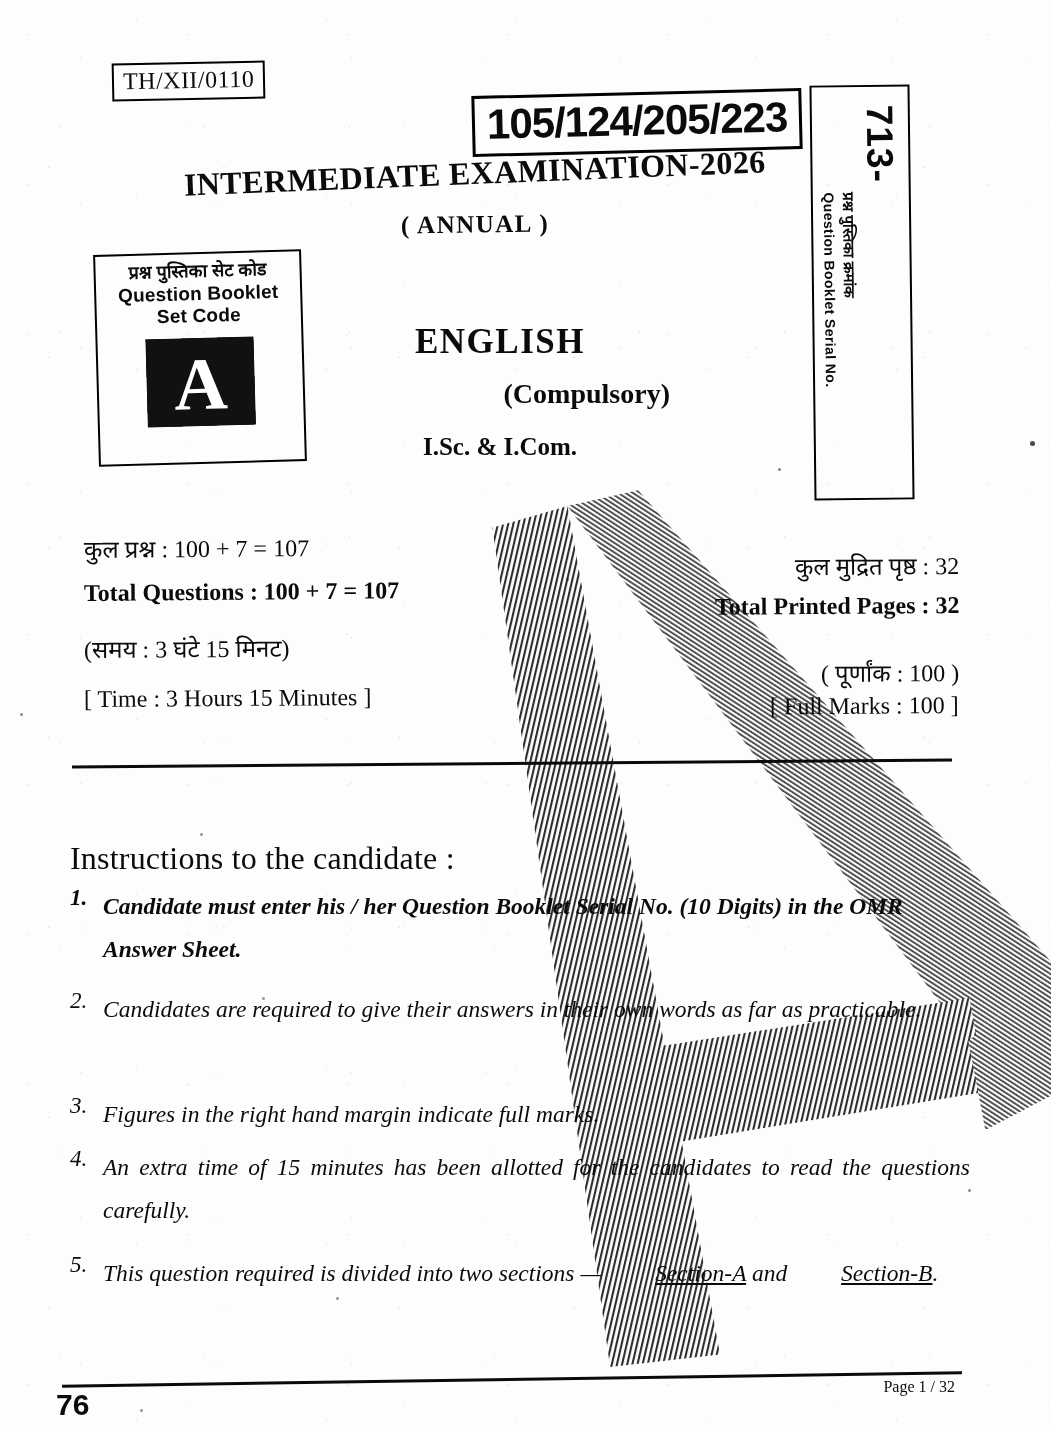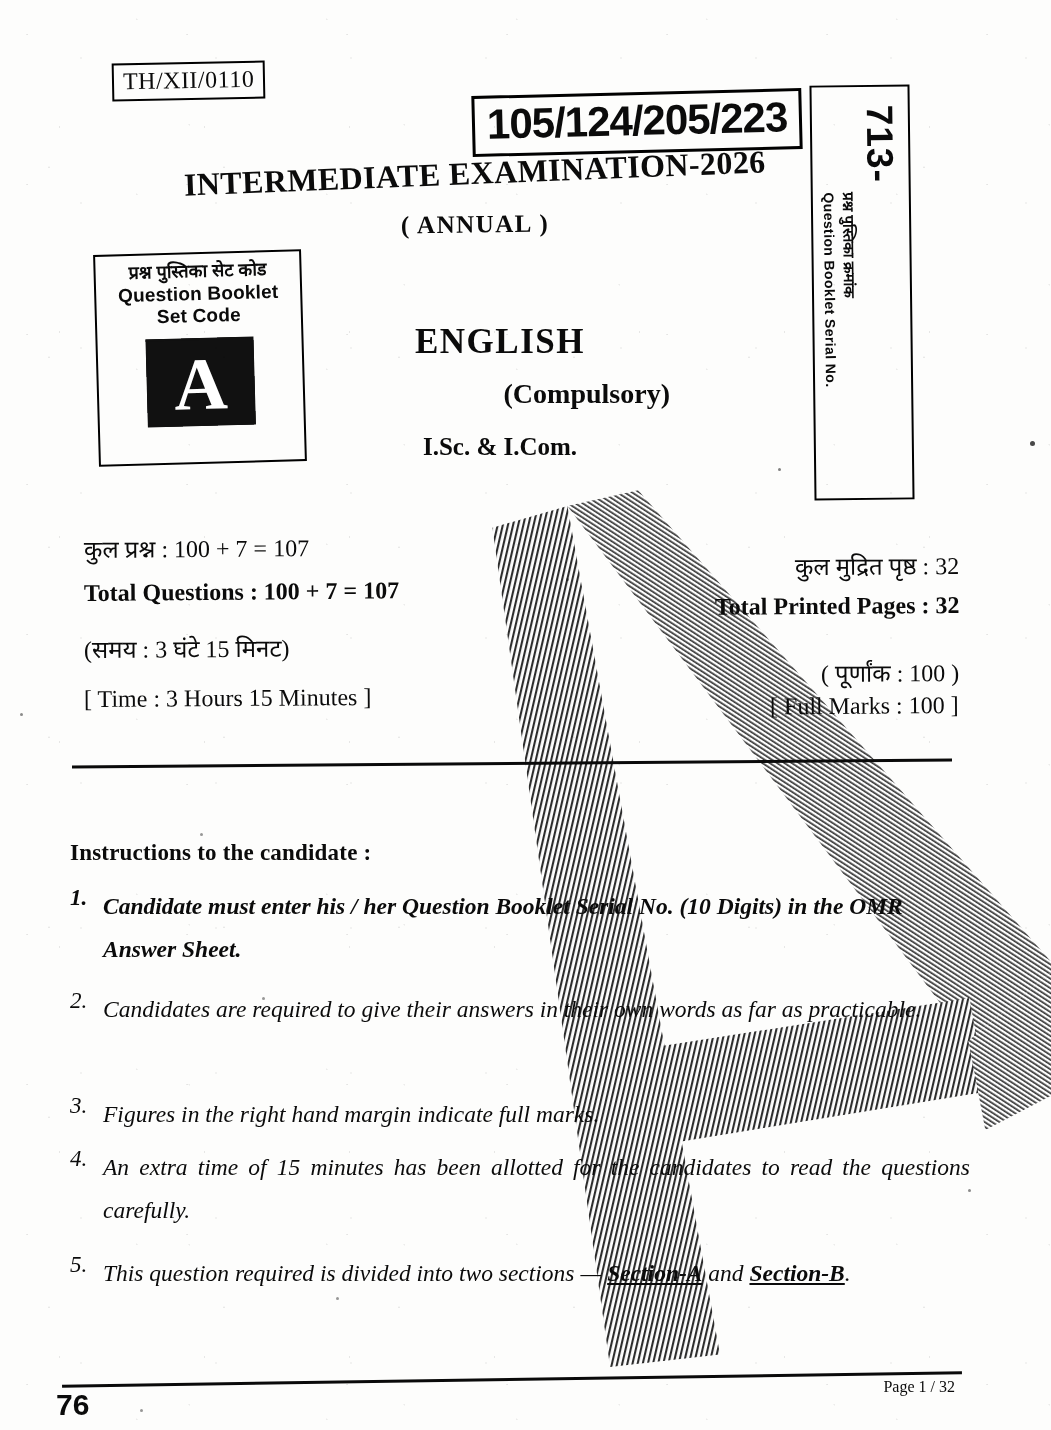--- a/index.html
+++ b/index.html
@@ -124,33 +124,33 @@
 
   
   .infoL{position:absolute;left:84px;font-size:24px;white-space:nowrap;}
   .infoR{position:absolute;right:92px;font-size:24px;white-space:nowrap;text-align:right;}
 
   
   .rule{position:absolute;height:3px;background:#0a0a0a;}
 
   
   #instrHead{
-    position:absolute;left:70px;top:840px;font-size:23px;font-weight:bold;
+    position:absolute;left:70px;top:840px;font-size:32px;font-weight:normal;
     font-family:"Liberation Serif","DejaVu Serif",serif;letter-spacing:.2px;
   }
   .instr{position:absolute;left:70px;width:900px;}
   .instr .num{
     position:absolute;left:0;top:0;width:44px;text-align:left;
     font-style:italic;font-size:23px;
   }
   .instr .txt{
     margin-left:33px;font-style:italic;font-size:23.5px;line-height:1.82;
   }
   .instr.bold .txt,.instr.bold .num{font-weight:bold;}
-  .sec{font-weight:bold;text-decoration:underline;font-style:italic;}
+  .sec{font-weight:normal;text-decoration:underline;font-style:italic;padding-left:48px;}
   .just .txt{text-align:justify;}
 
   
   #pageno{
     position:absolute;right:96px;top:1378px;font-size:16px;
   }
   #bottomnum{
     position:absolute;left:56px;top:1388px;font-size:30px;font-weight:bold;
     font-family:"Liberation Sans","DejaVu Sans",sans-serif;
   }

